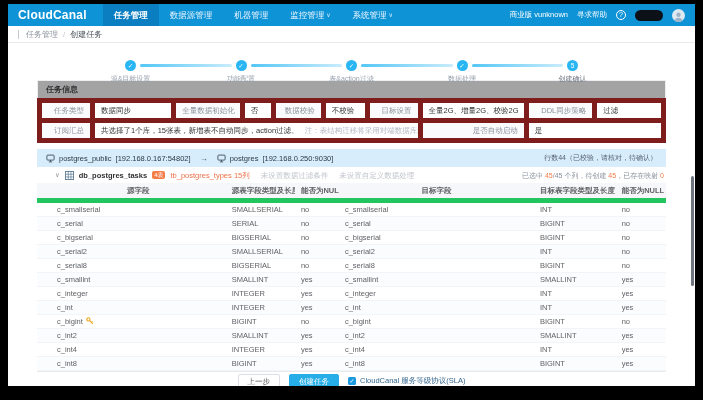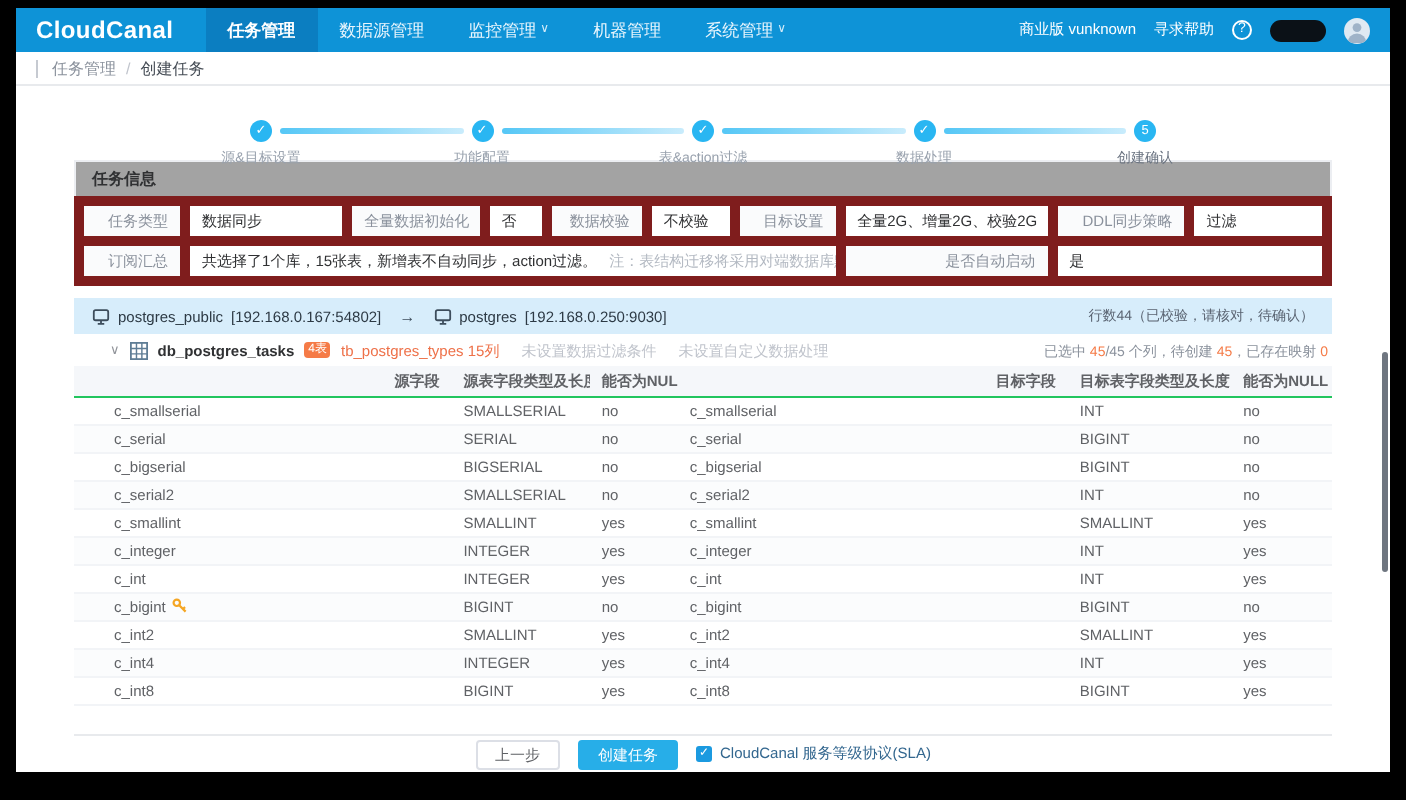--- a/index.html
+++ b/index.html
@@ -68,22 +68,22 @@
   .schema-name { color:#303133; font-weight:bold; }
   .badge { background:#f57b47; color:#fff; font-size:6px; line-height:8px; height:8px;
     padding:0 2px; border-radius:2px; }
   .tbl-link { color:#ee7149; cursor:pointer; }
   .gray-note { color:#c0c4cc; margin-left:6px; }
   .sel-summary { margin-left:auto; font-size:7px; color:#8a919c; white-space:nowrap; }
   .sel-summary .hl { color:#f57b47; }
 
   
   .map-table { width:100%; border-collapse:collapse; table-layout:fixed; font-size:7.5px; }
-  .map-table th { background:#f5f7fa; color:#606266; font-weight:bold; text-align:right;
-    padding:3px 6px; line-height:9px; border-bottom:1px solid #22c55e; white-space:nowrap; overflow:hidden; }
+  .map-table th { background:#f5f7fa; color:#606266; font-weight:bold; text-align:center;
+    padding:3px 6px; line-height:9px; border-bottom:5px solid #22c55e; white-space:nowrap; overflow:hidden; }
   .map-table td { padding:2px 6px; line-height:9px; border-bottom:1px solid #f2f4f7;
     color:#606266; white-space:nowrap; overflow:hidden; }
   .map-table tr:nth-child(even) td { background:#fbfcfd; }
   .indent { padding-left:20px !important; }
   .dst-link { color:#ee7149; cursor:pointer; }
   .null-val { color:#909399; }
   .key-ic { margin-left:3px; vertical-align:-1px; }
 
   
   .footer { margin-top:auto; border-top:1px solid #e8eaed; height:19px; display:flex;
@@ -101,22 +101,22 @@
 </head>
 <body>
 
 <div class="frame">
 
   <div class="nav">
     <div class="brand">CloudCanal</div>
     <div class="menu" id="nav-menu">
         <div class="menu-item active">任务管理</div>
         <div class="menu-item">数据源管理</div>
+        <div class="menu-item">机器管理</div>
         <div class="menu-item">监控管理<span class="menu-caret">∨</span></div>
-        <div class="menu-item">机器管理</div>
         <div class="menu-item">系统管理<span class="menu-caret">∨</span></div>
       </div>
     <div class="nav-right">
       <span class="txt">商业版 vunknown</span>
       <span class="txt">寻求帮助</span>
       <span class="q-icon">?</span>
       <span class="dark-pill"></span>
       <span class="avatar">
         <svg width="13" height="13" viewBox="0 0 13 13">
           <circle cx="6.5" cy="4.8" r="2.2" fill="#9fb3c8"></circle>
@@ -281,20 +281,28 @@
           </tr>
           <tr>
             <td class="indent">c_serial2</td>
             <td>SMALLSERIAL</td>
             <td class="null-val">no</td>
             <td class="dst-link">c_serial2</td>
             <td>INT</td>
             <td class="null-val">no</td>
           </tr>
           <tr>
+            <td class="indent">c_serial8</td>
+            <td>BIGSERIAL</td>
+            <td class="null-val">no</td>
+            <td class="dst-link">c_serial8</td>
+            <td>BIGINT</td>
+            <td class="null-val">no</td>
+          </tr>
+          <tr>
             <td class="indent">c_smallint</td>
             <td>SMALLINT</td>
             <td class="null-val">yes</td>
             <td class="dst-link">c_smallint</td>
             <td>SMALLINT</td>
             <td class="null-val">yes</td>
           </tr>
           <tr>
             <td class="indent">c_integer</td>
             <td>INTEGER</td>

